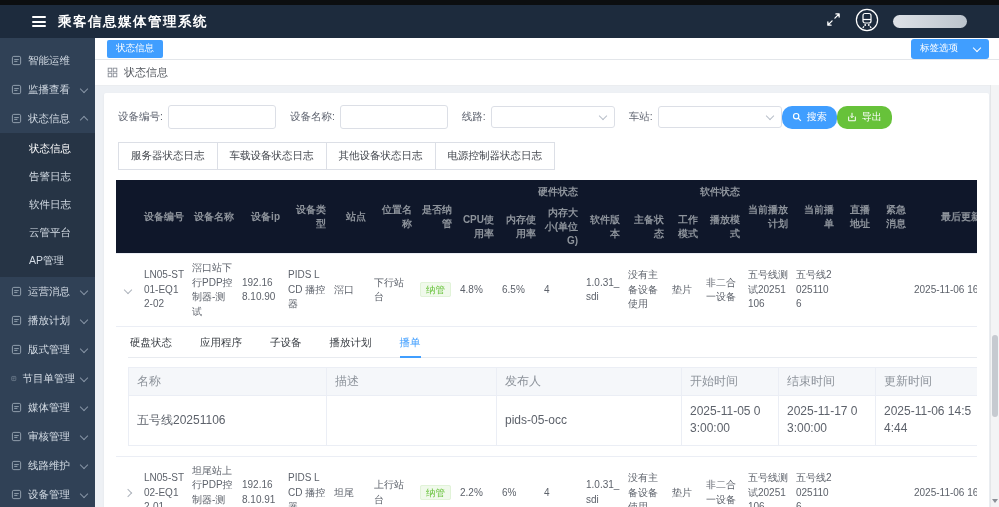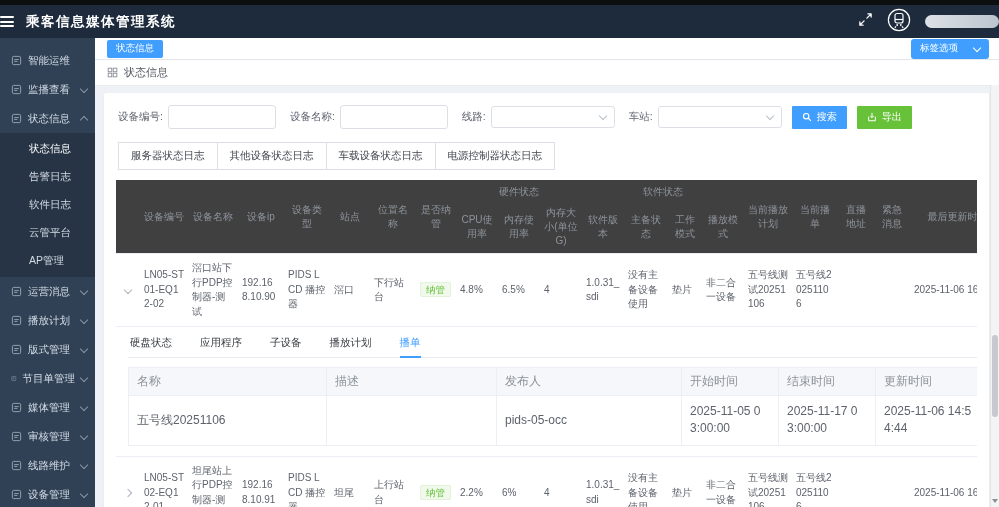--- a/index.html
+++ b/index.html
@@ -1,20 +1,20 @@
 <!DOCTYPE html>
 <html><head>
 <meta charset="utf-8">
 <style>
   html,body{margin:0;padding:0;background:#dfe3e8}
   .screen{width:999px;height:507px;position:relative;overflow:hidden;background:#eef1f5;
           font-family:"Liberation Sans","DejaVu Sans",sans-serif;-webkit-font-smoothing:antialiased}
   
   .topstrip{height:5px;background:#0c0e10}
-  .appbar{height:33px;background:#1d2b3d;display:flex;align-items:center;padding:0 0;gap:12px}
+  .appbar{height:33px;background:#1d2b3d;display:flex;align-items:center;padding:0 32px;gap:12px}
   .burger{display:flex;flex-direction:column;gap:2.5px;cursor:pointer}
   .burger span{width:14px;height:2px;background:#fff;border-radius:1px}
   .title{color:#fff;font-size:13.5px;font-weight:bold;letter-spacing:1.5px}
   .appbar-right{margin-left:auto;display:flex;align-items:center;gap:14px}
   .nameblob{width:74px;height:13px;border-radius:7px;background:linear-gradient(90deg,#eef1f5,#c9d1da);opacity:.92}
   
   .shell{display:flex;height:469px}
   .sidebar{width:95px;background:#304156;flex:none;overflow:hidden;padding-top:8px}
   .side-item{height:29px;display:flex;align-items:center;gap:6px;padding:0 8px 0 11px;color:#d3dbe4;font-size:10.5px;cursor:pointer}
   .side-item .lbl{flex:1;white-space:nowrap}
@@ -32,32 +32,32 @@
   .crumb{height:25px;background:#fff;border-bottom:1px solid #ebedf0;display:flex;align-items:center;gap:6px;padding-left:12px;color:#53575e;font-size:11px}
   .content{padding:7px 10px 0 9px}
   .card{background:#fff;border-radius:2px;padding:10px 12px;height:430px;box-shadow:0 1px 3px rgba(0,0,0,.05);overflow:hidden}
   
   .filters{display:flex;align-items:center;font-size:10.5px;color:#5f6470;margin-top:2px}
   .filters .flabel{margin:0 5px 0 14px;white-space:nowrap}
   .filters .flabel:first-child{margin-left:2px}
   .f-input{height:20px;width:102px;border:1px solid #dcdfe6;border-radius:3px;background:#fff}
   .f-select{height:20px;width:114px;border:1px solid #dcdfe6;border-radius:3px;display:flex;align-items:center;justify-content:flex-end;padding-right:8px;background:#fff;cursor:pointer}
   .f-select .chev{border-color:#b8bfc9}
-  .btn{display:inline-flex;align-items:center;gap:5px;color:#fff;font-size:10px;padding:4.5px 10px;border-radius:1px;margin-left:10px;cursor:pointer;border:none}
+  .btn{display:inline-flex;align-items:center;gap:5px;color:#fff;font-size:10px;padding:4.5px 10px;border-radius:10px;margin-left:0;cursor:pointer;border:none}
   .btn.search{background:#409eff}
   .btn.export{background:#67c23a}
   
   .tabs{display:flex;margin-top:13px;margin-left:2px}
   .tab{border:1px solid #dcdfe6;padding:6px 12px;font-size:10.5px;color:#43474e;background:#fff;margin-left:-1px;cursor:pointer;white-space:nowrap}
   .tab:first-child{margin-left:0}
   .tab.active{color:#409eff;position:relative;z-index:1}
   
   .tablewrap{margin-top:10px;overflow:hidden;width:100%}
   table.grid{border-collapse:collapse;table-layout:fixed;width:889px;font-size:10px;color:#5d626b}
-  .grid th{font-weight:normal;color:#8d939b;text-align:center;padding:5px 4px;background:#404040;border-bottom:1px solid #ebeef5;vertical-align:middle;word-break:break-all;line-height:1.4}
+  .grid th{font-weight:bold;color:#8d939b;text-align:right;padding:5px 4px;background:#0f172a;border-bottom:1px solid #ebeef5;vertical-align:middle;word-break:break-all;line-height:1.4}
   .grid th.grp{border-bottom:none;vertical-align:bottom;padding-bottom:2px}
   .grid td{padding:7px 4px;border-bottom:1px solid #ebeef5;vertical-align:middle;word-break:break-all;line-height:1.45;background:#fff}
   .exp{display:inline-block;width:5px;height:5px;border-right:1.3px solid #aeb4bd;border-bottom:1.3px solid #aeb4bd;transform:rotate(-45deg);cursor:pointer;margin-left:5px}
   .exp.open{transform:rotate(45deg)}
   .badge{background:#f0f9eb;border:1px solid #e1f3d8;color:#67c23a;font-size:9.5px;padding:1px 5px;border-radius:2px;white-space:nowrap}
   
   td.detail-cell{padding:2px 6px 10px 12px;background:#fff}
   .subtabs{display:flex;gap:28px;padding:6px 2px 0;border-bottom:1px solid #e8ebf0;font-size:10.5px;color:#3c4046}
   .subtab{padding-bottom:6px;cursor:pointer}
   .subtab.active{color:#409eff;border-bottom:2px solid #409eff;margin-bottom:-1px}
@@ -248,22 +248,22 @@
               <svg width="10" height="10" viewBox="0 0 12 12" fill="none" stroke="#fff" stroke-width="1.2">
                   <path d="M2 5.5v5h8v-5"></path>
                   <path d="M6 1v5.5M4 4.8l2 2 2-2"></path>
                 </svg>
               <span>导出</span>
             </button>
           </div>
 
           <div class="tabs">
             <span class="tab">服务器状态日志</span>
+            <span class="tab">车载设备状态日志</span>
             <span class="tab">其他设备状态日志</span>
-            <span class="tab">车载设备状态日志</span>
             <span class="tab">电源控制器状态日志</span>
           </div>
 
           <div class="tablewrap">
             <table class="grid">
               <colgroup>
                 <col style="width:24px">
                   <col style="width:48px">
                   <col style="width:50px">
                   <col style="width:46px">

